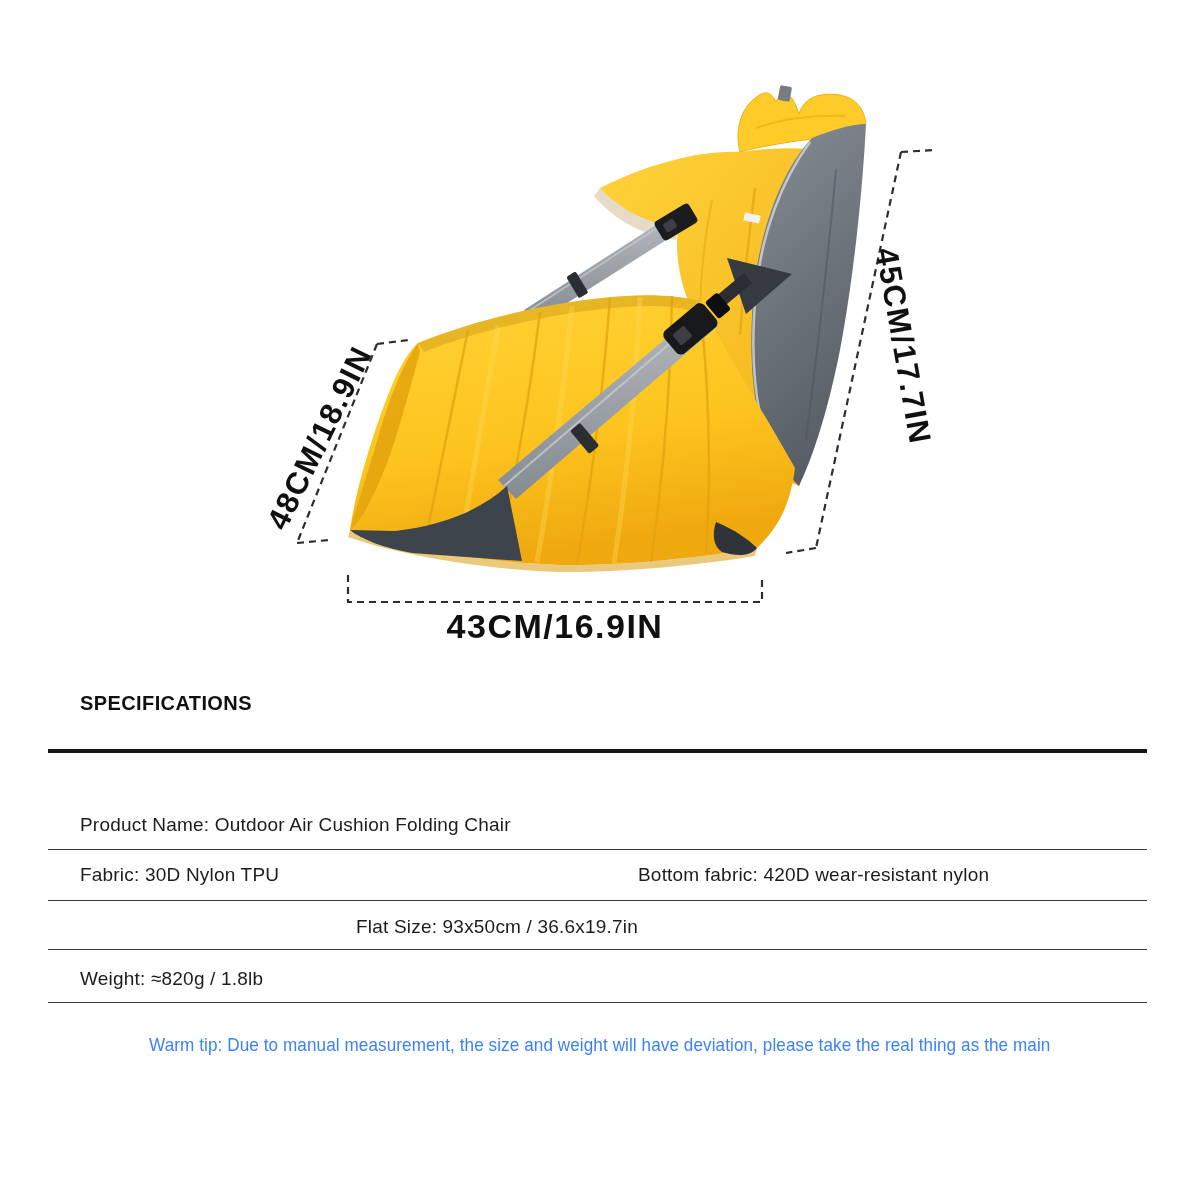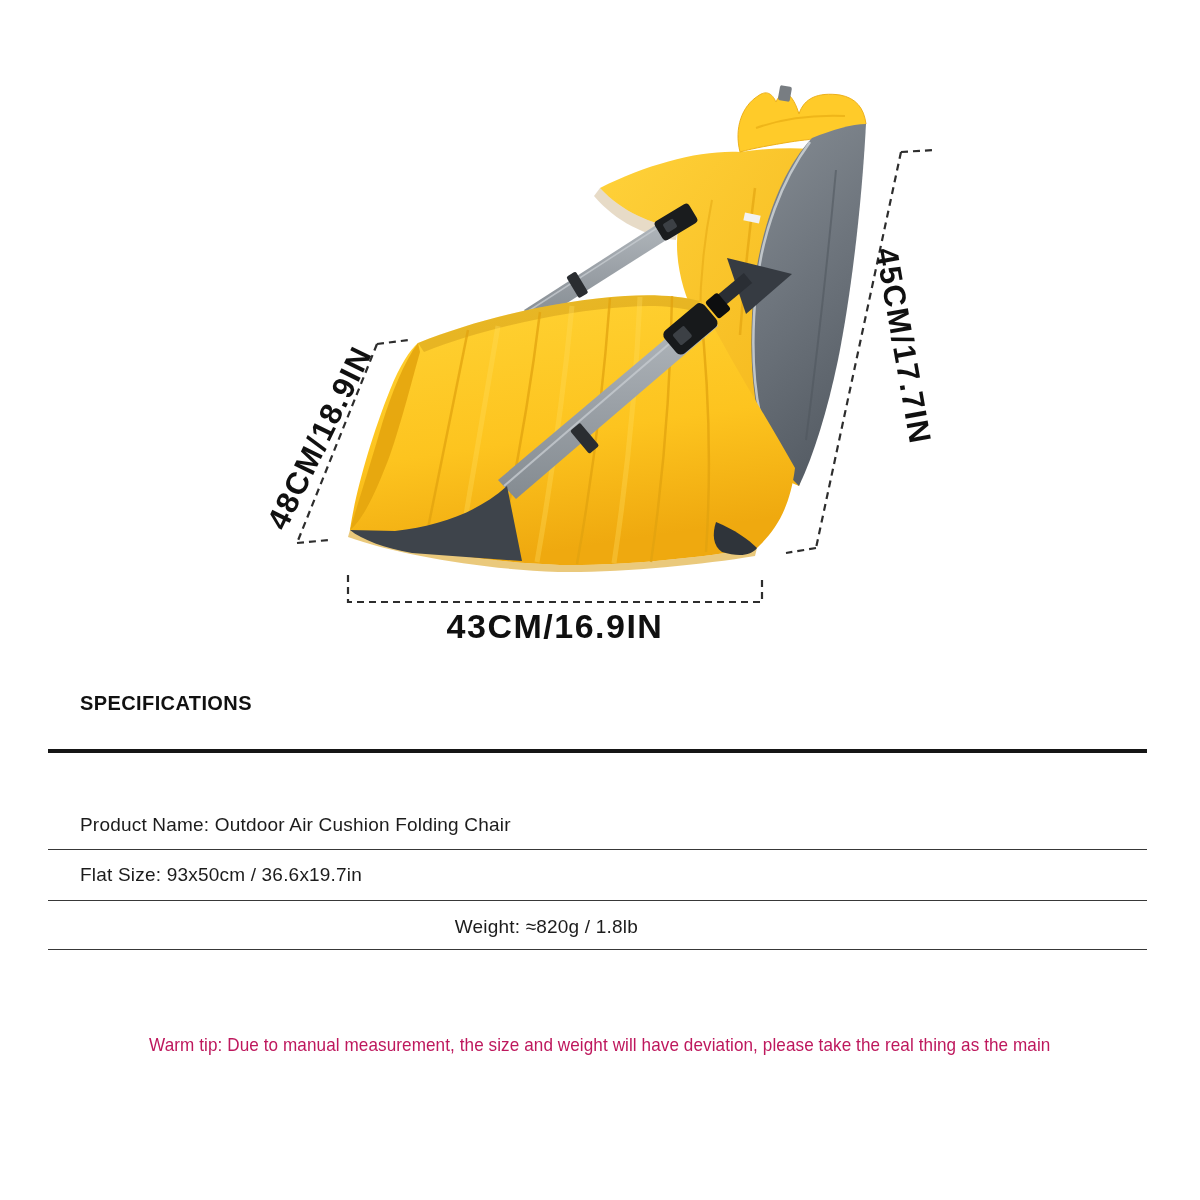--- a/index.html
+++ b/index.html
@@ -20,21 +20,21 @@
   .spec-row   { display:grid; grid-template-columns:590px 1fr; align-items:center;
                 border-bottom:1.5px solid #383838; }
   .spec-row:nth-child(1){ height:49px; }
   .spec-row:nth-child(2){ height:51px; }
   .spec-row:nth-child(3){ height:49px; padding-top:4px;text-align:right;}
   .spec-row:nth-child(4){ height:53px; padding-top:5px;}
   .spec-row:nth-child(5){ height:53px; padding-top:5px;}
   .spec-cell  { font-size:19px; color:#1c1c1c; letter-spacing:0.2px; white-space:nowrap; }
   .spec-cell.left { padding-left:32px; }
   .warm-tip { position:absolute; left:0; top:1034px; width:1200px; text-align:center;
-              font-size:19px; color:#be185d; }
+              font-size:19px; color:#3b82f6; }
   .warm-tip span { display:inline-block; transform:scaleX(0.9); transform-origin:center; letter-spacing:0.1px; }
 </style>
 </head>
 <body>
 
 <div class="stage">
 
   <svg class="chair-svg" viewBox="0 0 1200 680" xmlns="http://www.w3.org/2000/svg">
     <defs>
       <linearGradient id="seatGrad" x1="0" y1="0" x2="0.25" y2="1">
@@ -183,20 +183,24 @@
   </svg>
 
   <h2 class="spec-title">SPECIFICATIONS</h2>
   <div class="thick-rule"></div>
 
   <div class="spec-table">
     <div class="spec-row">
       <div class="spec-cell left">Product Name: Outdoor Air Cushion Folding Chair</div>
     </div>
     <div class="spec-row">
+      <div class="spec-cell left">Fabric: 30D Nylon TPU</div>
+      <div class="spec-cell right">Bottom fabric: 420D wear-resistant nylon</div>
+    </div>
+    <div class="spec-row">
       <div class="spec-cell left">Flat Size: 93x50cm / 36.6x19.7in</div>
     </div>
     <div class="spec-row">
       <div class="spec-cell left">Weight: ≈820g / 1.8lb</div>
     </div>
   </div>
 
   <p class="warm-tip">
     <span>Warm tip: Due to manual measurement, the size and weight will have deviation, please take the real thing as the main</span>
   </p>

